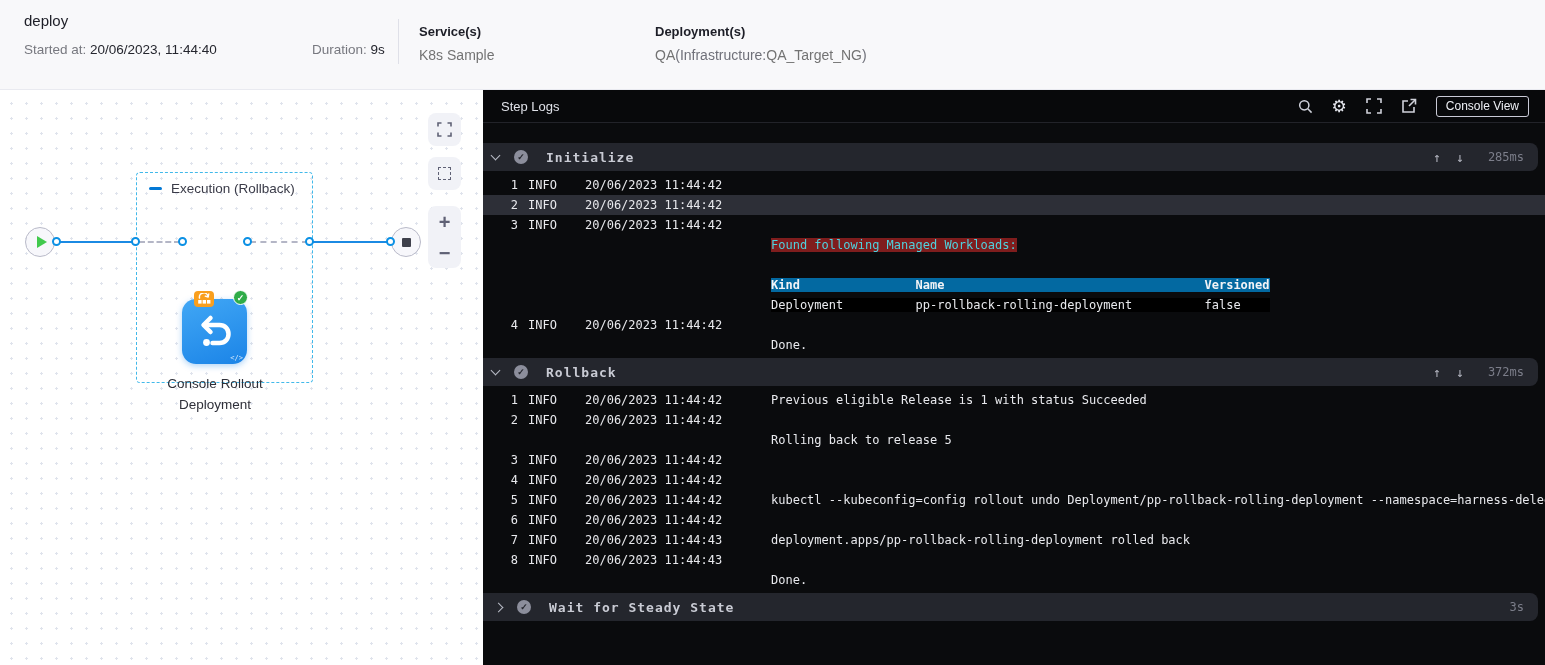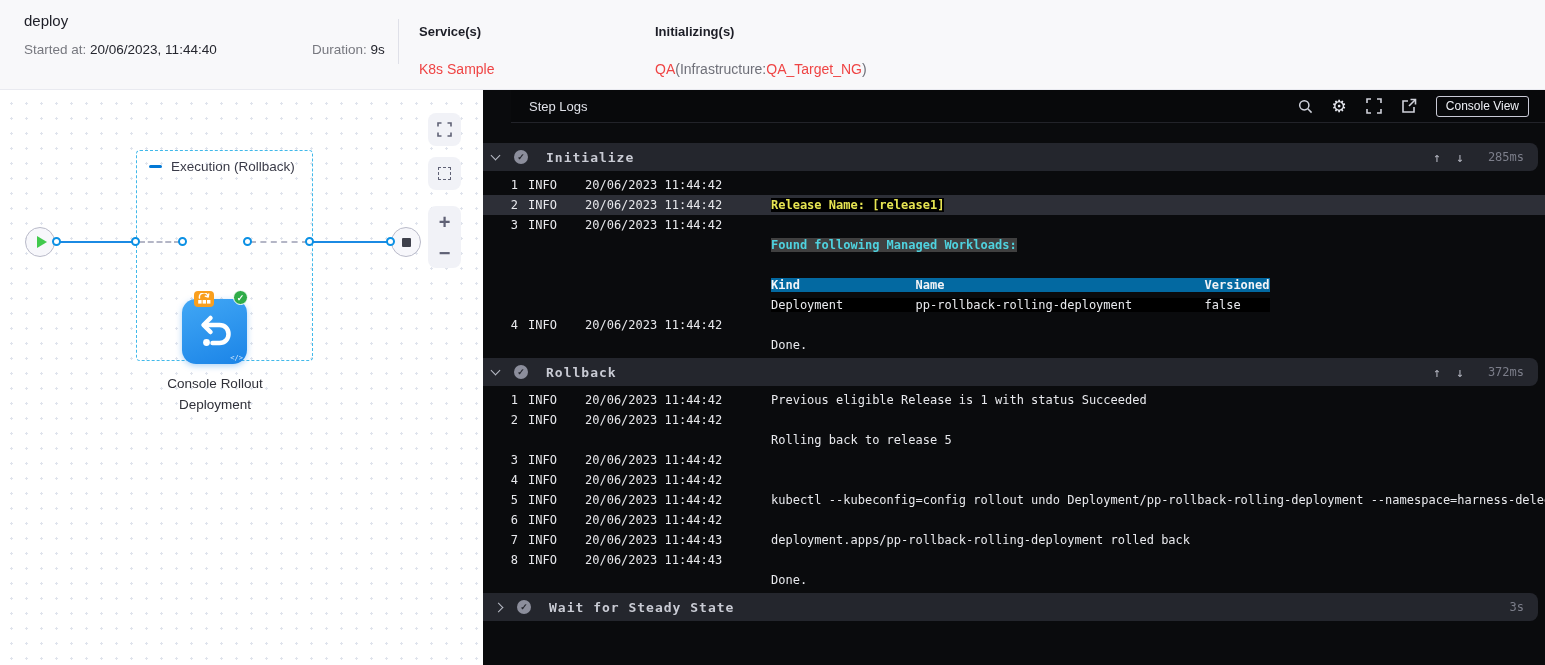--- a/index.html
+++ b/index.html
@@ -12,31 +12,31 @@
     background:#f8f8fa; border-bottom:1px solid #e9eaf0; }
   .th-title { position:absolute; left:24px; top:12px; font-size:15px; font-weight:normal; color:#1d1e27; }
   .th-started { position:absolute; left:24px; top:42px; font-size:13.5px; }
   .th-duration { position:absolute; left:312px; top:42px; font-size:13.5px; }
   .mlabel { color:#77787f; }
   .mvalue { color:#25262e; }
   .th-divider { position:absolute; left:398px; top:19px; width:1px; height:45px; background:#dfe0e8; }
   .th-block { position:absolute; top:24px; }
   .th-block.svc { left:419px; }
   .th-block.env { left:655px; }
-  .th-block .blabel { font-size:13px; font-weight:bold; color:#1d1e27; margin-bottom:22px; }
+  .th-block .blabel { font-size:13px; font-weight:bold; color:#1d1e27; margin-bottom:8px; }
   .th-block .bvalue { font-size:14px; }
-  .link { color:#ef4444; cursor:pointer;margin-top:48px; }
+  .link { color:#737373; cursor:pointer;margin-top:48px; }
   .paren { color:#6f7079; }
 
   
   .canvas { position:absolute; left:0; top:90px; width:483px; height:575px; background:#fff;
     background-image:radial-gradient(#dfe3ec 1.2px, transparent 1.2px);
     background-size:15px 15px; background-position:4px 6px; overflow:hidden; }
 
-  .exec-group { position:absolute; left:136px; top:60px; width:177px; height:211px;
+  .exec-group { position:absolute; left:136px; top:82px; width:177px; height:211px;
     border:1px dashed #41b9ea; border-radius:4px; }
   .exec-group-label { position:absolute; left:12px; top:8px; display:flex; align-items:center; gap:9px;
     font-size:13.5px; color:#3a3b48; white-space:nowrap; }
   .collapse-dash { width:13px; height:2.5px; background:#0278d5; border-radius:2px; }
 
   .pipe-line { position:absolute; height:0; top:151px; }
   .pipe-solid { border-top:2.5px solid #1b8ae3; }
   .pipe-dashed { border-top:2px dashed #b4b6c6; }
   .pipe-dot { position:absolute; top:147px; width:9px; height:9px; border-radius:50%;
     background:#fff; border:2px solid #0b90e4; }
@@ -67,21 +67,21 @@
   .ct-fullscreen { top:23px; height:33px; }
   .ct-marquee { top:67px; height:33px; }
   .ct-zoom { top:116px; height:62px; flex-direction:column; justify-content:space-around;
     font-size:20px; font-weight:bold; color:#5f6175; }
   .ct-zoom span { line-height:1; cursor:pointer; }
   .marquee-box { width:13px; height:13px; border:1.5px dashed #5f6175; }
 
   
   .logs { position:absolute; left:483px; top:90px; width:1062px; height:575px; background:#0a0b0d; }
   .logs-toolbar { height:33px; background:#08090b; border-bottom:1px solid #222329;
-    display:flex; align-items:center; padding:0 16px 0 18px;margin-left:28px; }
+    display:flex; align-items:center; padding:0 16px 0 18px; }
   .logs-title { font-size:13px; color:#dfe1e8; }
   .logs-tools { margin-left:auto; display:flex; align-items:center; gap:19px; color:#cfd1da; }
   .tool-icon { display:flex; align-items:center; cursor:pointer; }
   .gear-glyph { font-size:17px; line-height:1; color:#e6e8ef; }
   .console-view-btn { border:1px solid #c9cad6; border-radius:3px; color:#eef0f5; font-size:12px;
     padding:2.5px 9px; cursor:pointer; white-space:nowrap; }
 
   .logs-body { padding-top:20px; font-family:"DejaVu Sans Mono", monospace; }
   .log-section-header { height:28px; margin-right:7px; background:#24262d; border-radius:0 8px 8px 0;
     display:flex; align-items:center; padding:0 14px 0 9px; cursor:pointer; }
@@ -99,40 +99,40 @@
   .log-rows { padding:4px 0 3px 0; }
   .log-row { display:grid; grid-template-columns:38px 44px 190px 1fr; height:20px; line-height:20px;
     font-size:12px; color:#e8e9ed; }
   .log-row.hl { background:#2d2f37; }
   .c-num { text-align:right; padding-right:3px; }
   .c-level { padding-left:7px; }
   .c-ts { padding-left:20px; white-space:pre; }
   .c-msg { padding-left:16px; white-space:pre; overflow:hidden; }
   .s-plain { color:#e8e9ed; }
   .s-yellow { color:#e7e552; font-weight:bold; background:#000; }
-  .s-cyan { color:#4fd2de; font-weight:bold; background:#404040; }
+  .s-cyan { color:#4fd2de; font-weight:normal; background:#7f1d1d; }
   .s-bold-bg { color:#f2f3f6; font-weight:bold; background:#0369a1; }
   .s-bg { color:#e8e9ed; background:#000;margin-top:40px; }
 </style>
 </head>
 <body>
 
 <div class="app">
 
   <header class="top-header">
     <div class="th-title">deploy</div>
     <div class="th-started"><span class="mlabel">Started at:</span><span class="mvalue"> 20/06/2023, 11:44:40</span></div>
     <div class="th-duration"><span class="mlabel">Duration:</span><span class="mvalue"> 9s</span></div>
     <div class="th-divider"></div>
     <div class="th-block svc">
       <div class="blabel">Service(s)</div>
       <div class="bvalue"><span class="link">K8s Sample</span></div>
     </div>
     <div class="th-block env">
-      <div class="blabel">Initializing(s)</div>
+      <div class="blabel">Deployment(s)</div>
       <div class="bvalue"><span class="link">QA</span><span class="paren">(Infrastructure:</span><span class="link">QA_Target_NG</span><span class="paren">)</span></div>
     </div>
   </header>
 
   <div class="canvas">
 
     <div class="exec-group">
       <div class="exec-group-label">
         <span class="collapse-dash"></span>
         <span>Execution (Rollback)</span>
@@ -246,21 +246,20 @@
   <div class="log-row">
     <span class="c-num">1</span>
     <span class="c-level">INFO</span>
     <span class="c-ts">20/06/2023 11:44:42</span>
   </div>
 
   <div class="log-row hl">
     <span class="c-num">2</span>
     <span class="c-level">INFO</span>
     <span class="c-ts">20/06/2023 11:44:42</span>
-    <span class="c-msg"><span class="s-yellow">Release Name: [release1]</span></span>
   </div>
 
   <div class="log-row">
     <span class="c-num">3</span>
     <span class="c-level">INFO</span>
     <span class="c-ts">20/06/2023 11:44:42</span>
     <span class="c-msg"></span>
   </div>
 
   <div class="log-row">

